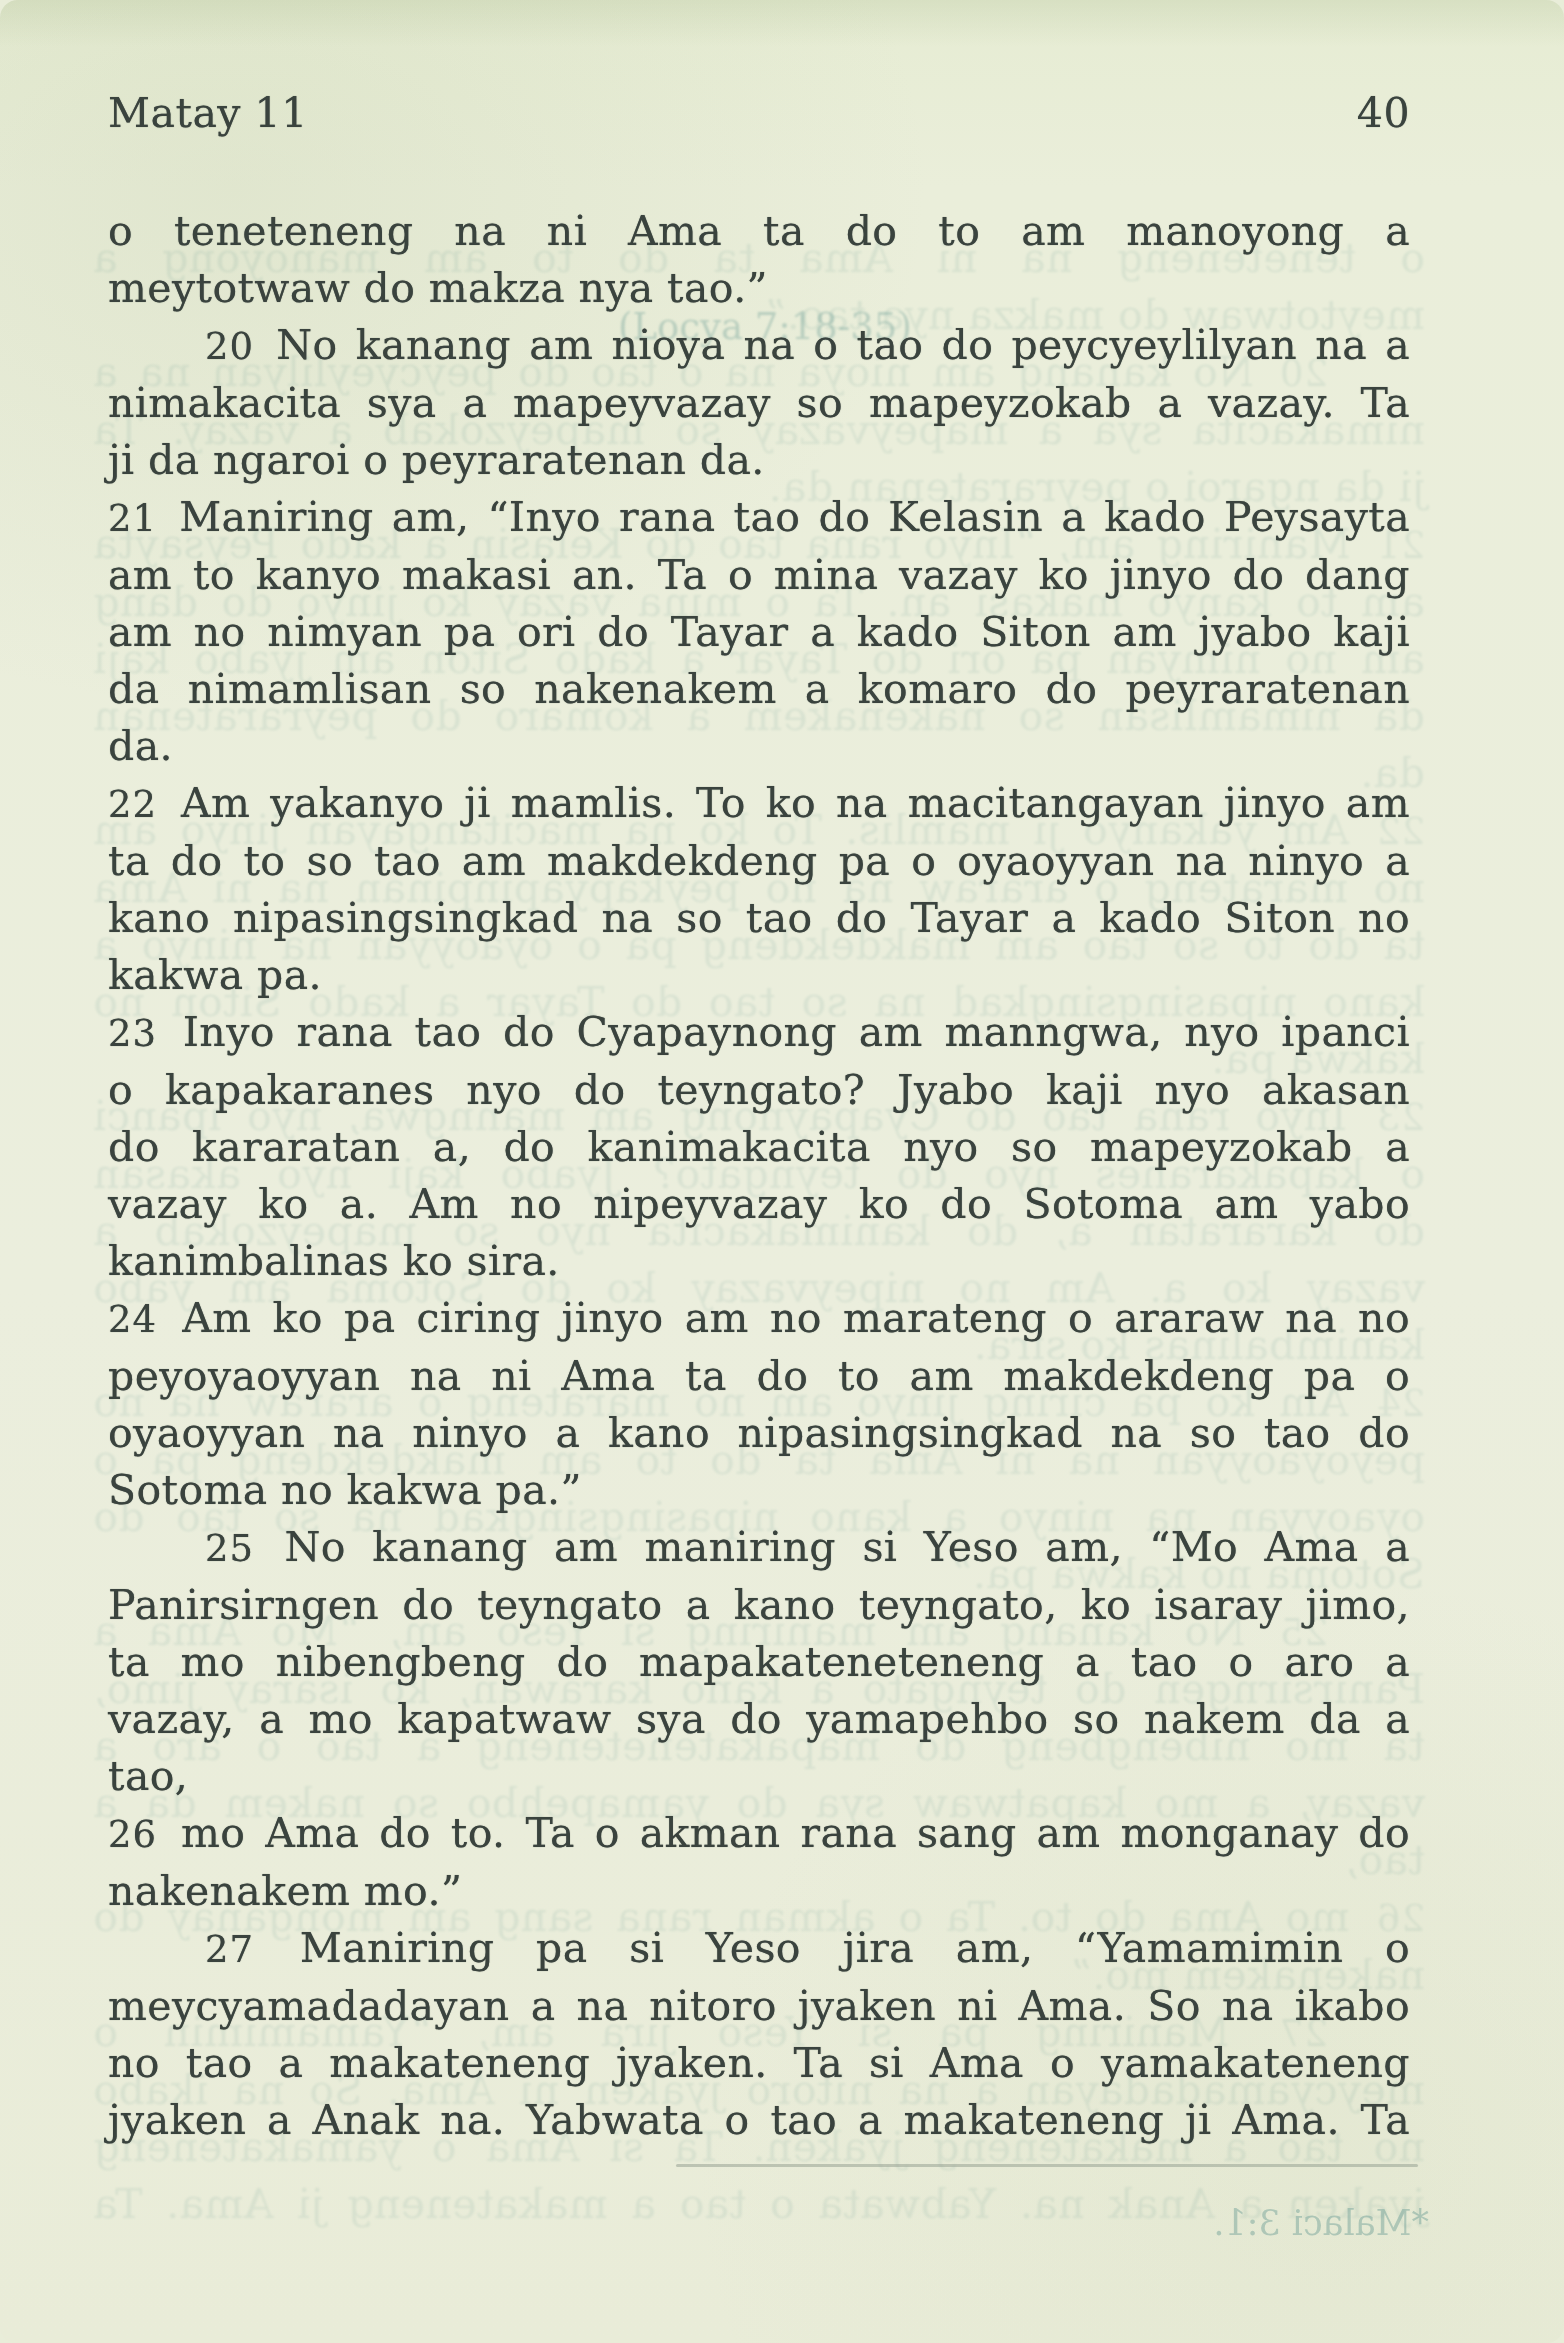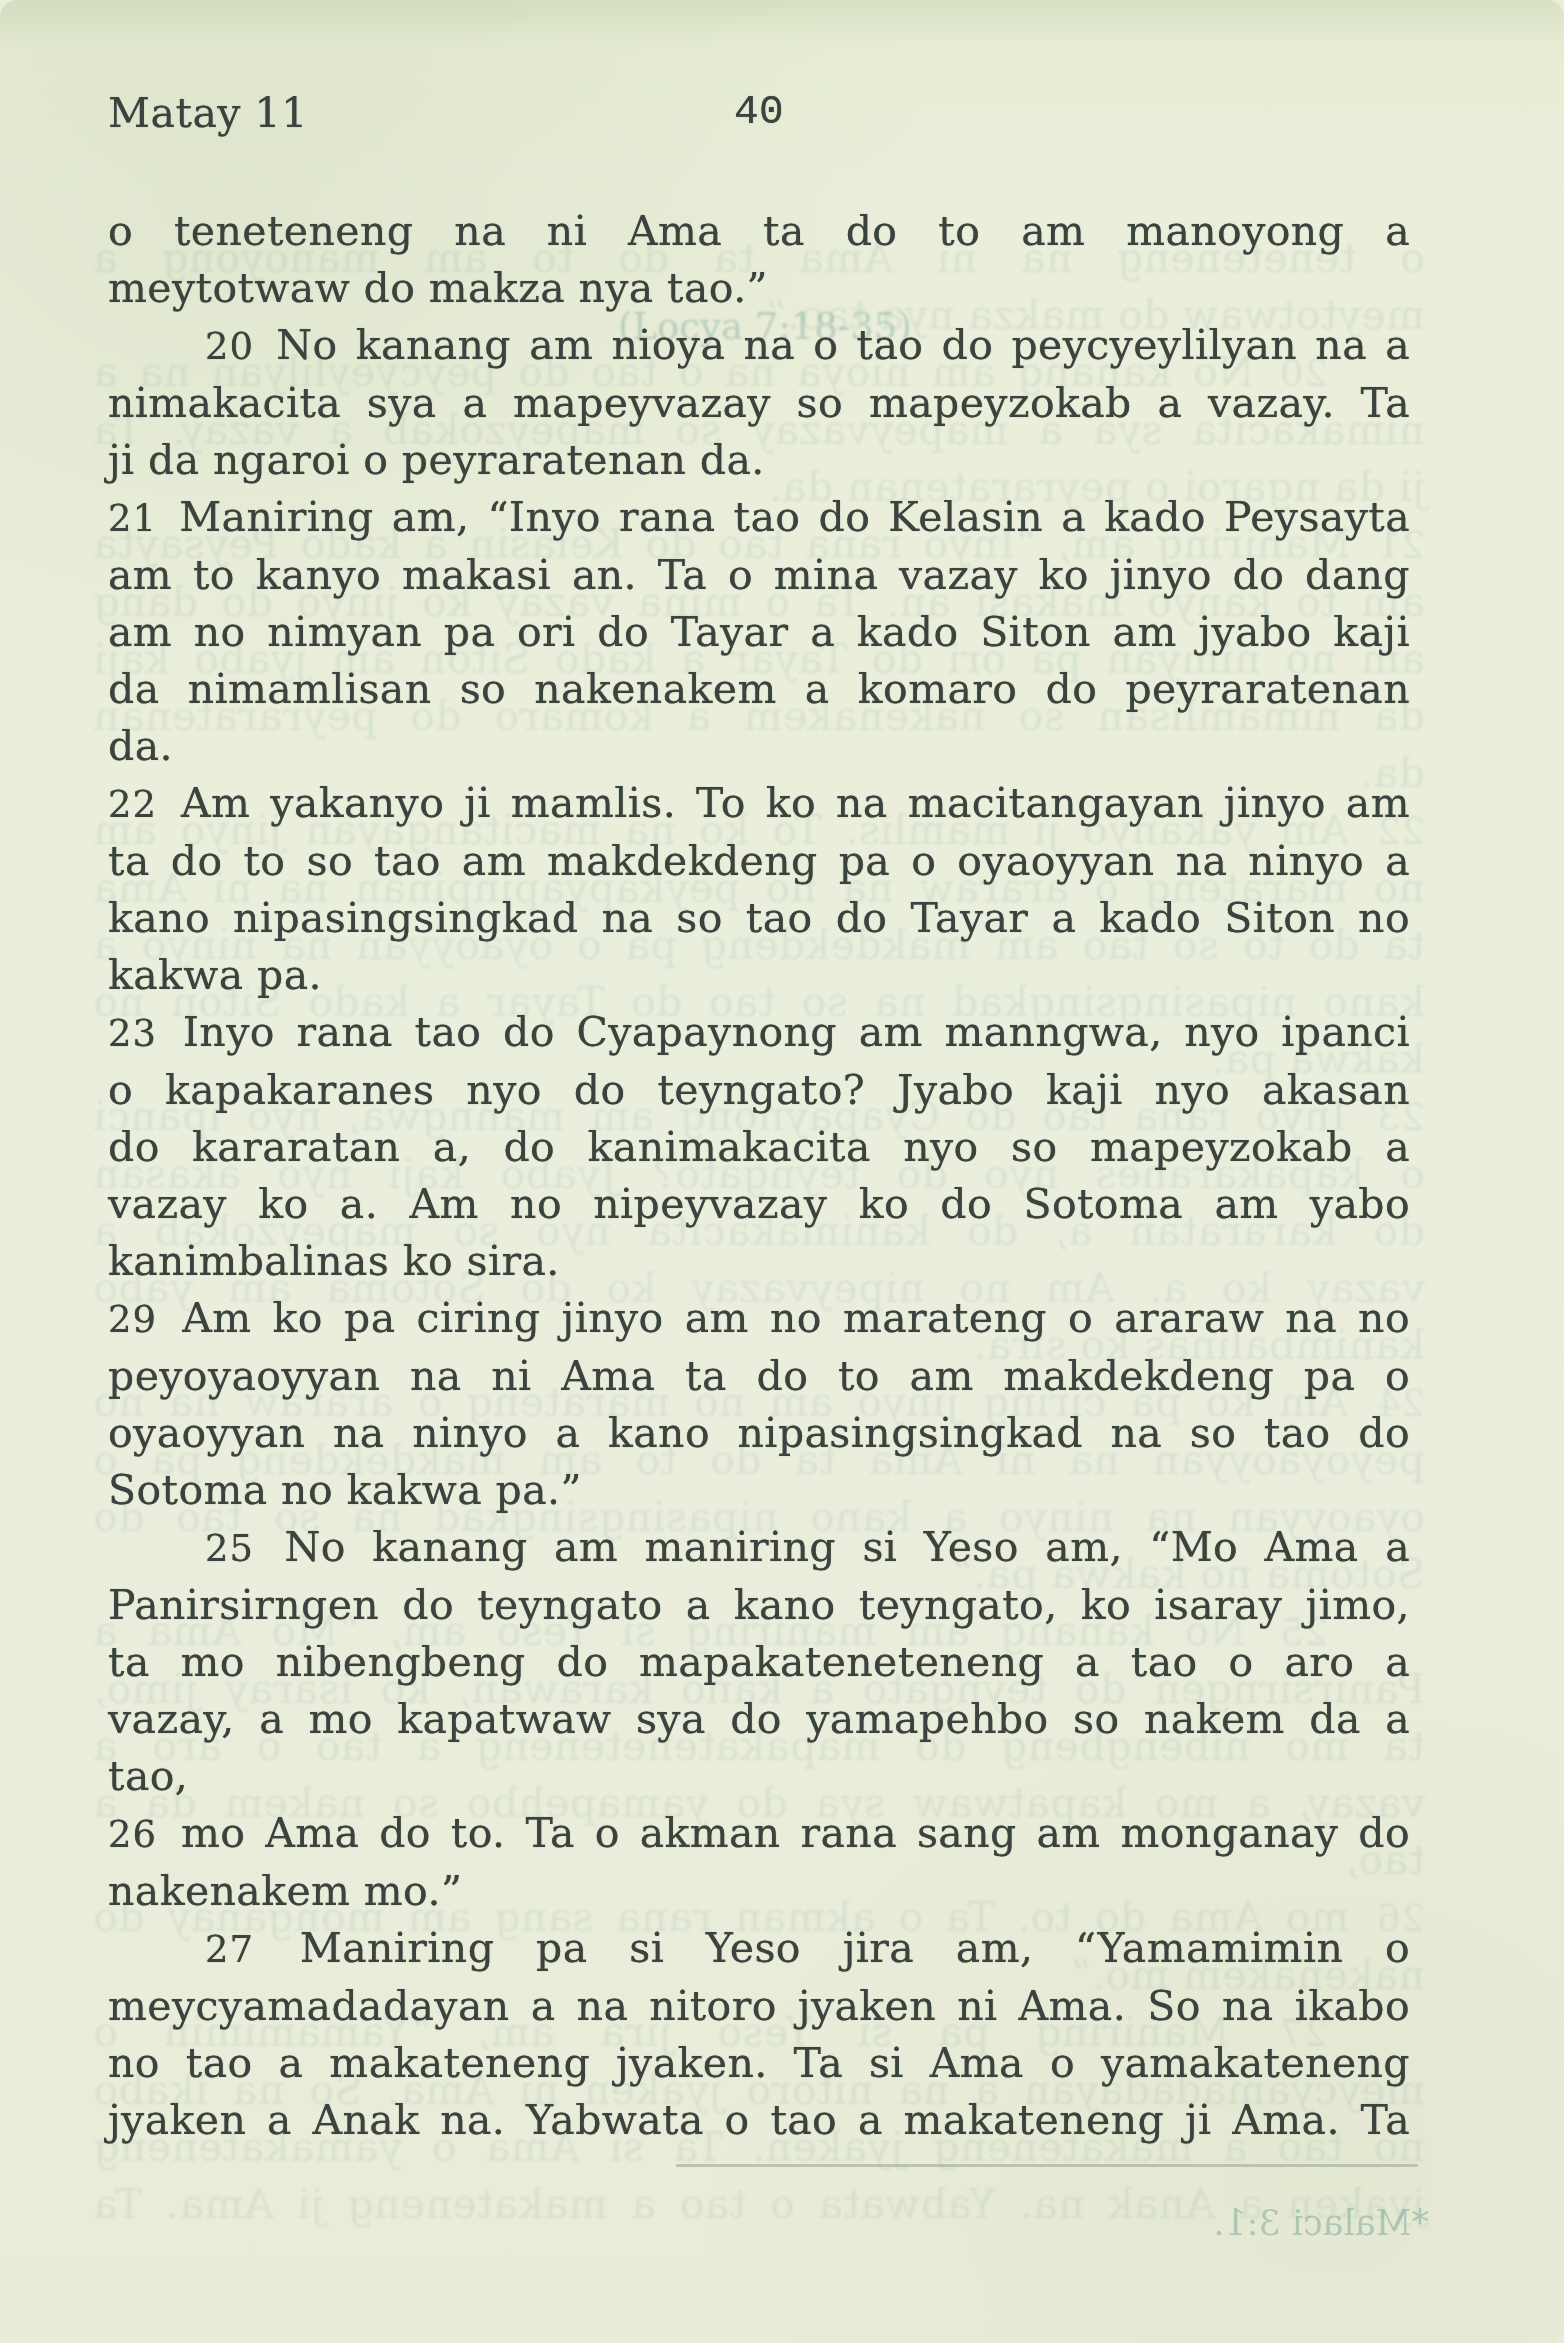--- a/index.html
+++ b/index.html
@@ -27,21 +27,21 @@
     position: absolute;
     top: 89px;
     left: 108px;
     width: 1302px;
     height: 48px;
     font-size: 41px;
     letter-spacing: 0.5px;
     text-shadow: 0 0 0.8px rgba(58,67,62,0.8);
   }
   .running-head { position: absolute; left: 0; top: 0; }
-  .pagenum { position: absolute; left: 0; top: 0; width: 100%; text-align: center; font-family: Liberation Mono, monospace; }
+  .pagenum { position: absolute; left: 0; top: 0; width: 100%; text-align: right; }
 
   
   .body {
     position: absolute;
     top: 203px;
     left: 108px;
     width: 1302px;
     font-size: 41px;
     line-height: 57px;
     letter-spacing: 0.4px;
@@ -170,21 +170,21 @@
       <div class="line last">da.</div>
       <div class="line"><b class="vnum">22</b> Am yakanyo ji mamlis. To ko na macitangayan jinyo am</div>
       <div class="line">ta do to so tao am makdekdeng pa o oyaoyyan na ninyo a</div>
       <div class="line">kano nipasingsingkad na so tao do Tayar a kado Siton no</div>
       <div class="line last">kakwa pa.</div>
       <div class="line"><b class="vnum">23</b> Inyo rana tao do Cyapaynong am manngwa, nyo ipanci</div>
       <div class="line">o kapakaranes nyo do teyngato? Jyabo kaji nyo akasan</div>
       <div class="line">do kararatan a, do kanimakacita nyo so mapeyzokab a</div>
       <div class="line">vazay ko a. Am no nipeyvazay ko do Sotoma am yabo</div>
       <div class="line last">kanimbalinas ko sira.</div>
-      <div class="line"><b class="vnum">29</b> Am ko pa ciring jinyo am no marateng o araraw na no</div>
+      <div class="line"><b class="vnum">24</b> Am ko pa ciring jinyo am no marateng o araraw na no</div>
       <div class="line">peyoyaoyyan na ni Ama ta do to am makdekdeng pa o</div>
       <div class="line">oyaoyyan na ninyo a kano nipasingsingkad na so tao do</div>
       <div class="line last">Sotoma no kakwa pa.”</div>
       <div class="line indent"><b class="vnum">25</b> No kanang am maniring si Yeso am, “Mo Ama a</div>
       <div class="line">Panirsirngen do teyngato a kano teyngato, ko isaray jimo,</div>
       <div class="line">ta mo nibengbeng do mapakateneteneng a tao o aro a</div>
       <div class="line">vazay, a mo kapatwaw sya do yamapehbo so nakem da a</div>
       <div class="line last">tao,</div>
       <div class="line"><b class="vnum">26</b> mo Ama do to. Ta o akman rana sang am monganay do</div>
       <div class="line last">nakenakem mo.”</div>

